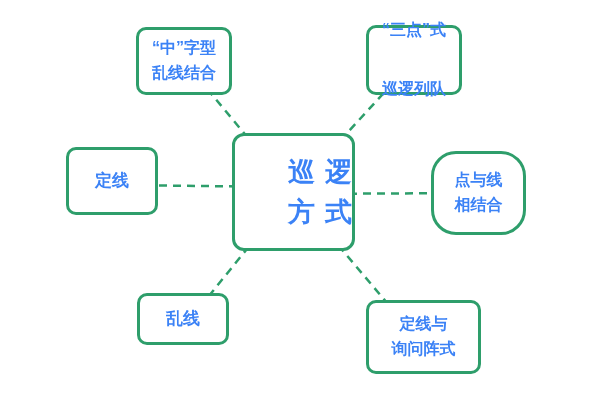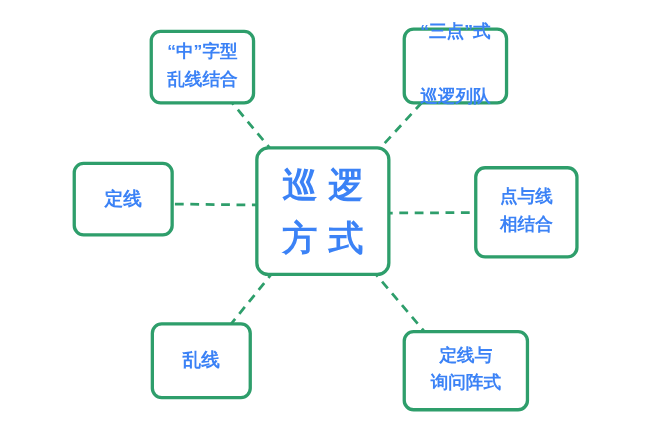--- a/index.html
+++ b/index.html
@@ -38,39 +38,40 @@
   }
   .node .line {
     display: block;
     white-space: nowrap;
   }
   .node-center {
     left: 232px;
     top: 133px;
     width: 123px;
     height: 118px;
-    font-size: 32px;
+    font-size: 27px;
     border-radius: 12px;
+    align-items: flex-end;
   }
   .node-center .line {
     letter-spacing: 10px;
     margin-right: -10px; 
     line-height: 1.5;
   }
   .node-satellite {
     font-size: 16px;
   }
   .node-satellite .line {
     line-height: 1.55;
   }
   .node-top-left    { left: 136px; top: 27px;  width: 96px;  height: 68px; }
   .node-top-right   { left: 366px; top: 25px;  width: 96px;  height: 70px; gap: 34px; }
   .node-left        { left: 66px;  top: 147px; width: 92px;  height: 68px; font-size: 17px; text-align: center; }
-  .node-right       { left: 431px; top: 151px; width: 95px;  height: 84px; }
-  .node-bottom-left { left: 137px; top: 293px; width: 92px;  height: 70px; font-size: 17px; }
+  .node-right       { left: 431px; top: 151px; width: 95px;  height: 84px; border-radius: 25px; }
+  .node-bottom-left { left: 137px; top: 293px; width: 92px;  height: 52px; font-size: 17px; }
   .node-bottom-right{ left: 366px; top: 300px; width: 115px; height: 74px; }
 </style>
 </head>
 <body>
 
 <div class="canvas">
 
   <svg class="connectors" viewBox="0 0 602 407" xmlns="http://www.w3.org/2000/svg">
     <g stroke="#2e9e6b" stroke-width="2.5" stroke-dasharray="8 6" fill="none">
       <line x1="293" y1="192" x2="184" y2="61"></line>

